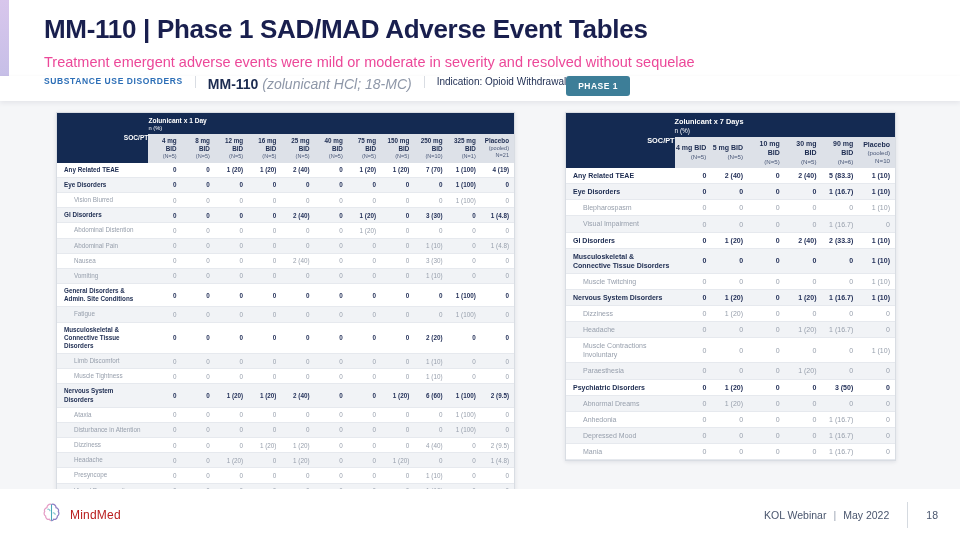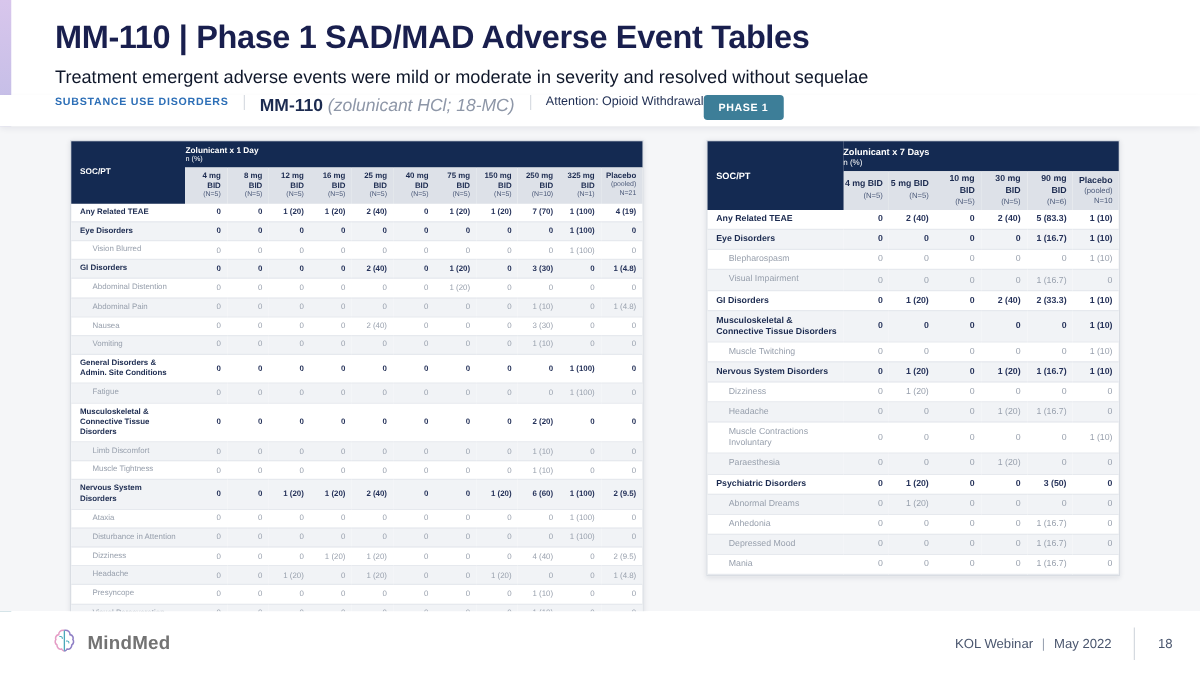--- a/index.html
+++ b/index.html
@@ -8,21 +8,21 @@
 
   .slide { position:absolute; inset:0; width:960px; height:540px; background:#ffffff; }
 
   
   .edge-strip { position:absolute; left:0; top:0; width:9px; height:540px;
     background:linear-gradient(180deg,#d8c6ec 0%,#b3b7e2 30%,#6f9cc0 60%,#2c7b92 82%,#135f76 100%); }
 
   
   .hdr { position:absolute; left:44px; top:14px; right:30px; }
   .hdr h1 { font-size:26px; font-weight:700; color:#191f4e; letter-spacing:-0.3px; }
-  .hdr .subtitle { margin-top:9px; font-size:14.5px; color:#0f172a; font-weight:400; }
+  .hdr .subtitle { margin-top:9px; font-size:14.5px; color:#ec4899; font-weight:400; }
 
   
   .crumbbar { position:absolute; left:0; right:0; top:76px; height:25px; background:#ffffff;
     box-shadow:0 2px 5px rgba(20,30,60,.08); display:flex; align-items:flex-start; padding-left:44px; z-index:3; }
   .crumb-cat { font-size:8.5px; font-weight:700; color:#2d6fb7; letter-spacing:.6px; }
   .vdiv { width:1px; height:12px; background:#d9dde3; margin:0 12px; }
   .crumb-drug { font-size:14px; color:#1c2b50; }
   .crumb-drug b { font-weight:700; }
   .crumb-drug i { color:#8e97a8; font-style:italic; font-weight:400; }
   .crumb-ind { font-size:10px; color:#1c2b50; font-weight:500; }
@@ -34,21 +34,21 @@
 
   .table-card { background:#ffffff; border:1px solid #d9dde3; box-shadow:0 1px 4px rgba(20,30,60,.10); }
   .left-table { position:absolute; left:56px; top:11px; width:459px; }
   .right-col { position:absolute; left:565px; top:11px; width:331px; }
 
   table.aet { width:100%; border-collapse:collapse; table-layout:fixed; }
   .left-table table.aet { font-size:6.3px; }
   .right-col  table.aet { font-size:7px; }
 
   table.aet th, table.aet td { vertical-align:middle; }
-  th.corner { background:#142a52; color:#ffffff; text-align:left; padding-left:7px; font-size:1.05em; font-weight:700; }
+  th.corner { background:#142a52; color:#ffffff; text-align:right; padding-left:7px; font-size:1.05em; font-weight:700; }
   th.spanhead { background:#142a52; color:#ffffff; text-align:left; padding:4px 0 3px; }
   .span-title { font-weight:700; font-size:1.05em; }
   .span-sub { font-weight:400; font-size:.92em; margin-top:1px; }
   th.dose { background:#dde1e8; color:#1c2b50; text-align:right; padding:3px 5px 3px 1px; line-height:1.25; }
   .dose-name { font-weight:700; }
   .dose-n { font-weight:400; font-size:.88em; color:#4a5878; }
 
   tbody tr { border-bottom:1px solid #e6e9ee; }
   tbody tr:nth-child(even) { background:#f1f3f6; }
   tbody td { padding:3px 5px 3px 0; text-align:right; }
@@ -59,21 +59,21 @@
   tr.pt  td.val { font-weight:400; color:#98a0ad; }
 
   
   .notes { margin-top:26px; width:375px; font-size:7.6px; color:#3f4a5e; line-height:1.55; }
   .notes p + p { margin-top:10px; }
 
   
   .ftr { position:absolute; left:0; right:0; bottom:0; height:51px; background:#ffffff;
     display:flex; align-items:center; }
   .brand { display:flex; align-items:center; gap:7px; margin-left:40px; }
-  .brand-name { font-size:15px; font-weight:700; color:#737373; letter-spacing:.2px; }
+  .brand-name { font-size:12px; font-weight:400; color:#b91c1c; letter-spacing:.2px; }
   .ftr-right { margin-left:auto; display:flex; align-items:center; margin-right:22px; }
   .src { font-size:10.5px; color:#4a566e; }
   .src .sep { margin:0 7px; color:#9aa3b2; }
   .page-div { width:1px; height:26px; background:#d5dae0; margin:0 18px; }
   .page-num { font-size:10.5px; color:#4a566e; }
 </style>
 </head>
 <body>
 
 <div class="slide">
@@ -83,21 +83,21 @@
   <div class="hdr">
     <h1>MM-110 | Phase 1 SAD/MAD Adverse Event Tables</h1>
     <p class="subtitle">Treatment emergent adverse events were mild or moderate in severity and resolved without sequelae</p>
   </div>
 
   <nav class="crumbbar">
     <span class="crumb-cat">SUBSTANCE USE DISORDERS</span>
     <span class="vdiv"></span>
     <span class="crumb-drug"><b>MM-110</b>&nbsp;<i>(zolunicant HCl; 18-MC)</i></span>
     <span class="vdiv"></span>
-    <span class="crumb-ind">Attention: Opioid Withdrawal</span>
+    <span class="crumb-ind">Indication: Opioid Withdrawal</span>
     <span class="phase-badge">PHASE 1</span>
   </nav>
 
   <main class="content">
     <section class="table-card left-table">
         <table class="aet">
           <colgroup>
             <col style="width: 20%;">
             <col>
             <col>

